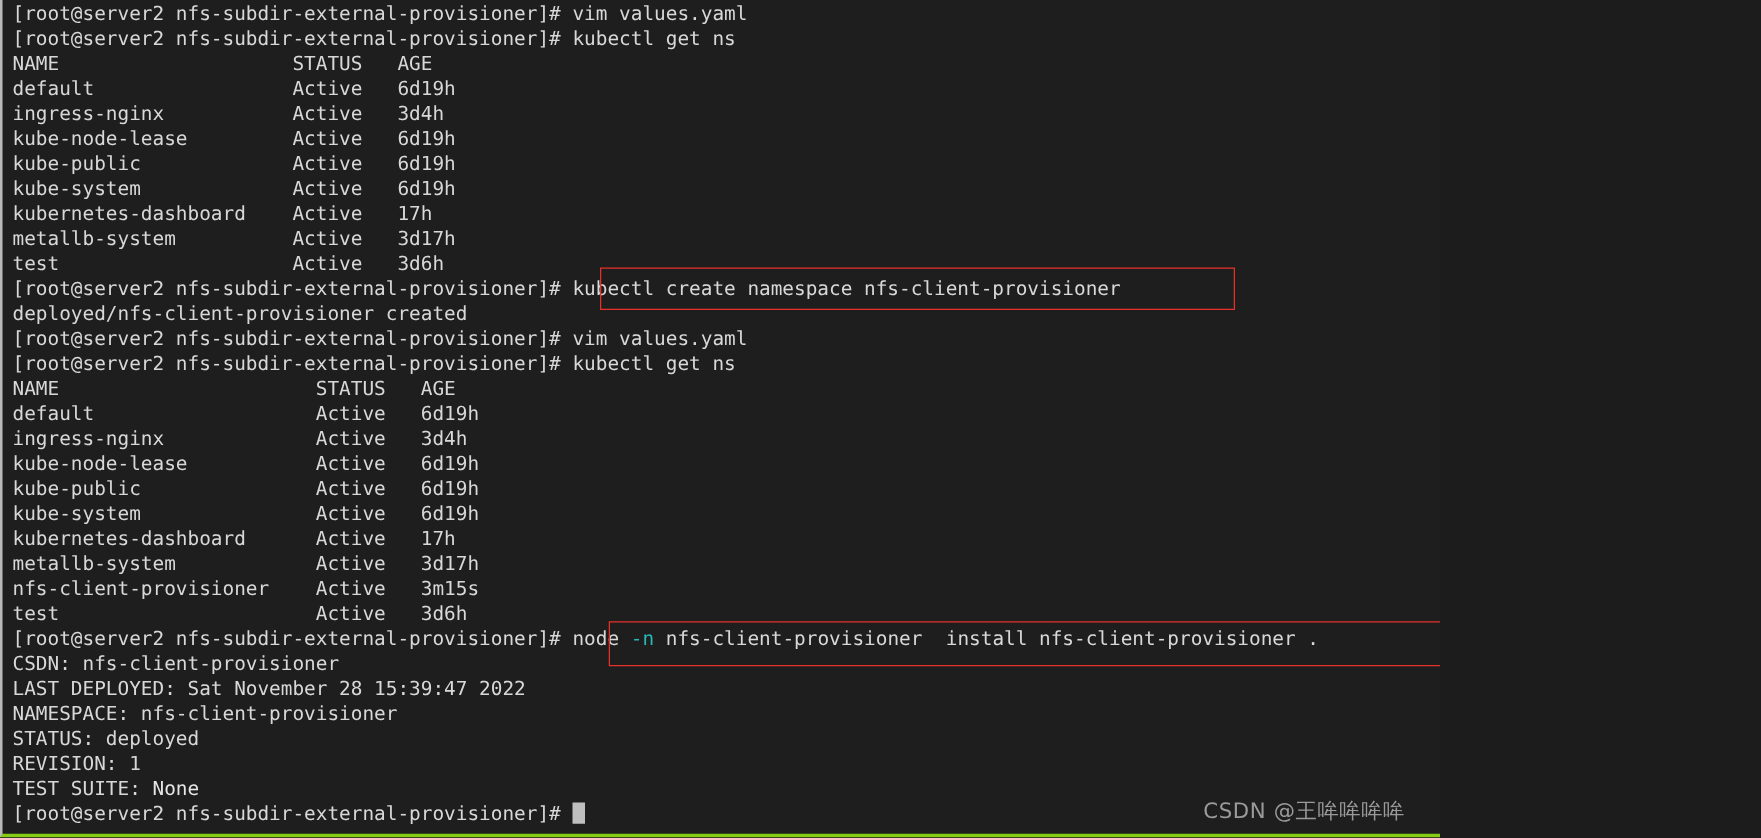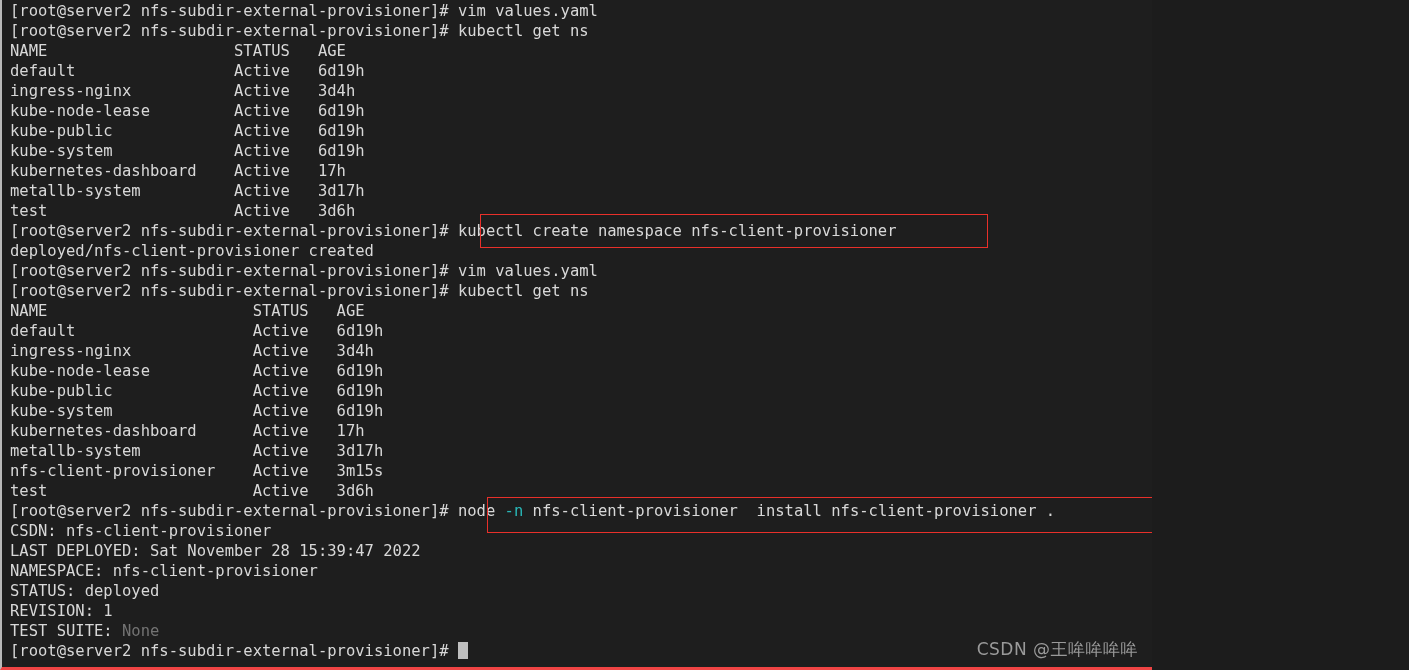--- a/index.html
+++ b/index.html
@@ -12,54 +12,54 @@
     width: 1152px;
     height: 670px;
     background: #1e1e1e;
     overflow: hidden;
     font-family: "DejaVu Sans Mono", "Liberation Mono", monospace;
     font-size: 15.5px;
     line-height: 20px;
     color: #d8d8d8;
     box-sizing: border-box;
     border-left: 2px solid #b9b9b9;
-    border-bottom: 3px solid #ef4444;
+    border-bottom: 3px solid #84cc16;
   }
   #screen {
     position: absolute;
     left: 0;
     top: 0;
     width: 1409px;
     padding-top: 1px;
   }
   .line {
     height: 20px;
     white-space: pre;
     padding-left: 8px;
     letter-spacing: 0px;
   }
   .fg-default { color: #d8d8d8; }
   .fg-cyan { color: #29b8b8; }
-  .fg-magenta { color: #737373; text-align: center; }
+  .fg-magenta { color: #e5e5e5; text-align: center; }
   .cursor {
     display: inline-block;
     width: 10px;
     height: 17px;
     background: #bfbfbf;
     vertical-align: -3px;
   }
   .redbox {
     position: absolute;
     border: 1.6px solid #e8302a;
     box-sizing: border-box;
     pointer-events: none;
   }
   #watermark {
     position: absolute;
-    right: 14px;
+    right: 28px;
     bottom: 8px;
     color: #9a9a9a;
     font-family: "DejaVu Sans", "Liberation Sans", sans-serif;
     font-size: 17px;
     letter-spacing: 0.5px;
     white-space: nowrap;
   }
 </style>
 </head>
 <body>

